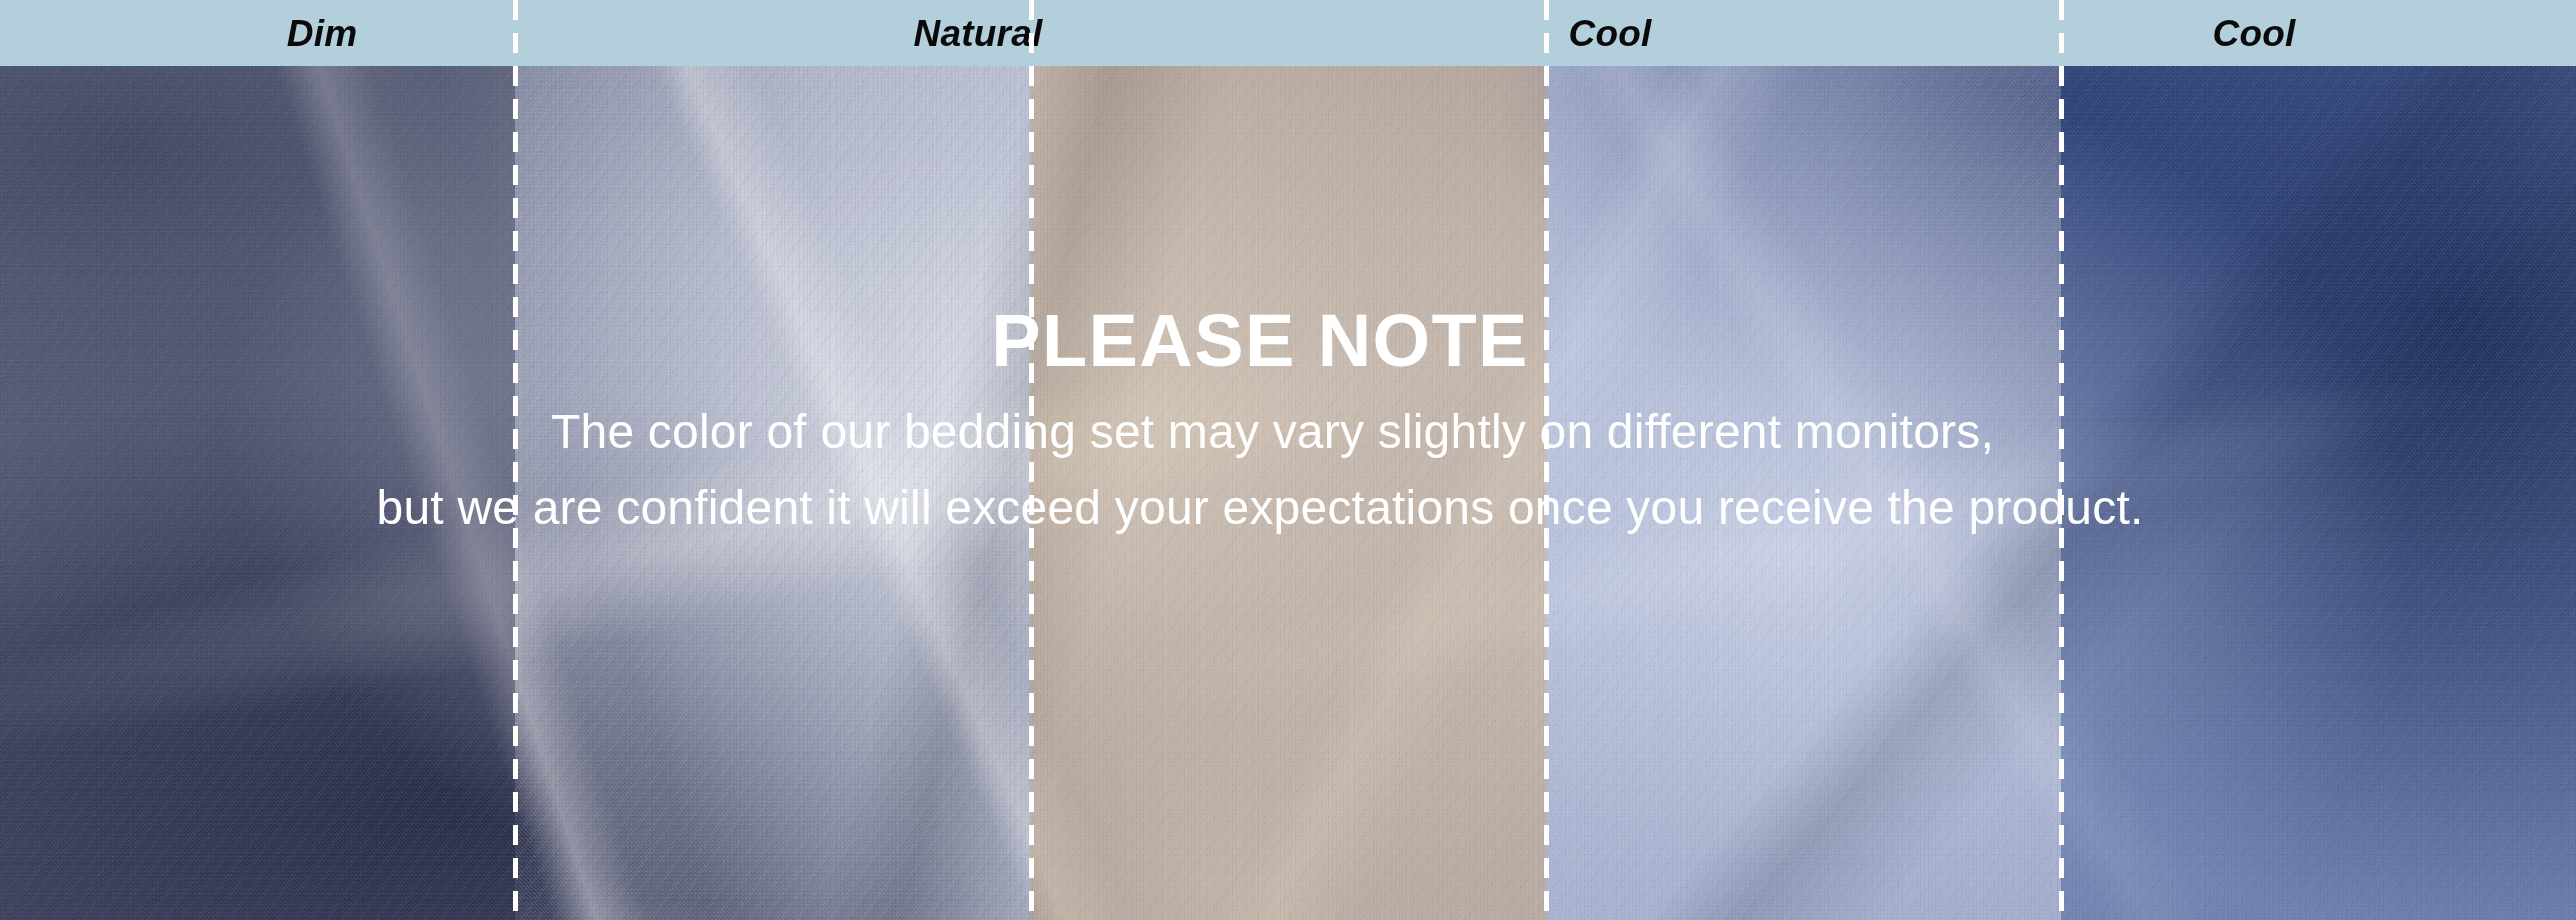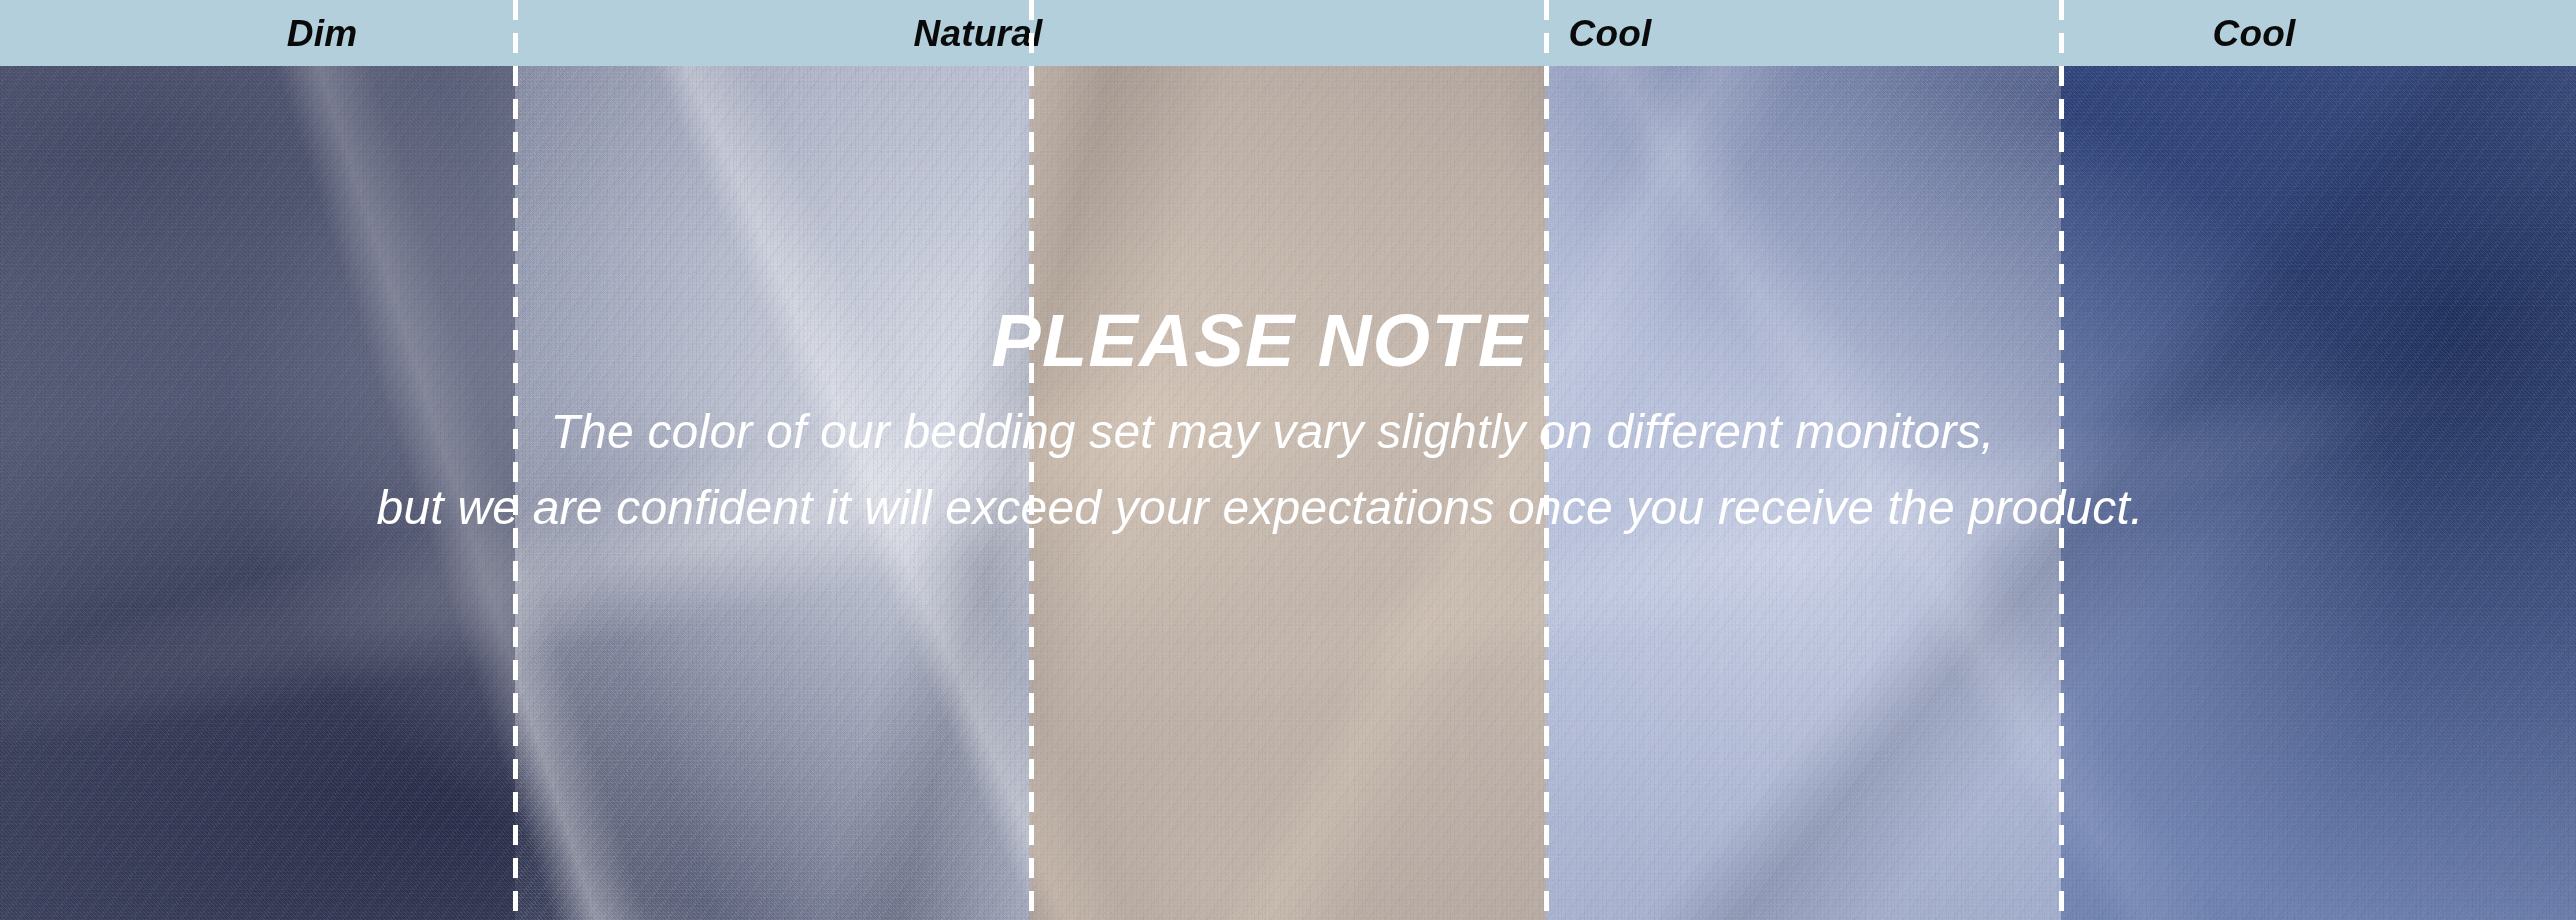--- a/index.html
+++ b/index.html
@@ -157,21 +157,20 @@
 
   
   .note {
     position: absolute;
     left: 0;
     top: 304px;
     width: 2520px;
     text-align: center;
     z-index: 45;
     pointer-events: none;
-    font-style: italic;
   }
   .note-title {
     font-family: "Liberation Sans", sans-serif;
     font-weight: 700;
     font-size: 74px;
     letter-spacing: 1.4px;
     color: #ffffff;
     line-height: 1.0;
     margin: 0 0 24px 0;
   }

